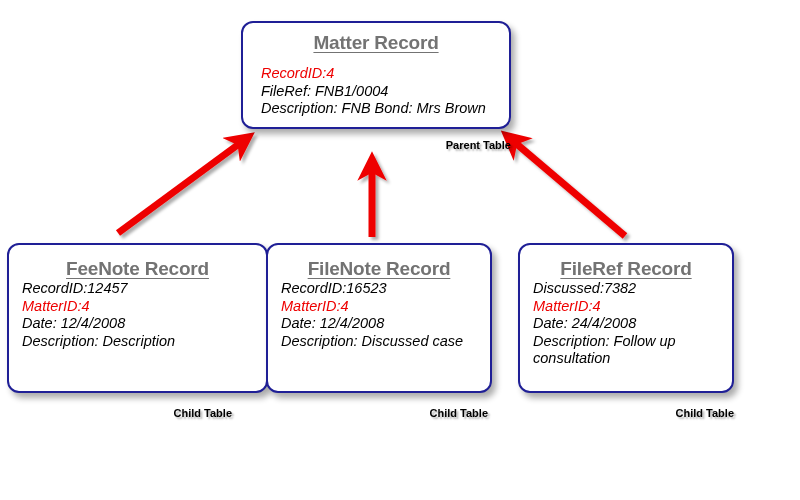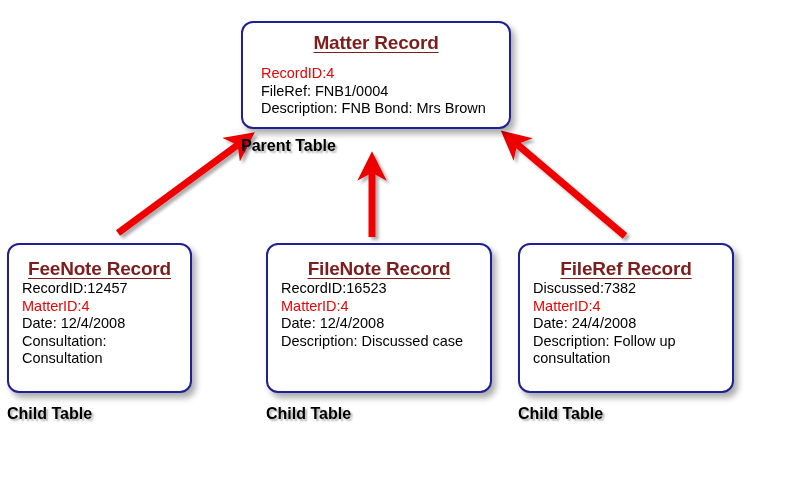--- a/index.html
+++ b/index.html
@@ -34,30 +34,31 @@
   }
 
   .record-title {
     text-align: center;
     font-weight: bold;
     font-size: 19px;
     line-height: 22px;
     letter-spacing: -0.2px;
     text-decoration: underline;
     text-underline-offset: 3px;
-    color: #7f1d1d;
+    color: #737373;
     margin: 0;
     padding: 0;
     white-space: nowrap;
   }
 
   .record-fields {
     font-size: 14.5px;
     line-height: 17.5px;
     color: #000000;
+    font-style: italic;
   }
 
   .record-fields .field {
     white-space: normal;
   }
   .record-fields .field.key {
     color: #ee0000;
   }
 
   
@@ -72,21 +73,21 @@
   }
   #matter-record-box .record-fields {
     margin-top: 11px;
     margin-left: 18px;
   }
 
   
   #feenote-record-box {
     left: 7px;
     top: 243px;
-    width: 185px;
+    width: 261px;
     height: 150px;
   }
   #filenote-record-box {
     left: 266px;
     top: 243px;
     width: 226px;
     height: 150px;
   }
   #reminder-record-box {
     left: 518px;
@@ -99,24 +100,24 @@
   }
   .child-box .record-fields {
     margin-left: 13px;
     margin-right: 8px;
   }
 
   
   .caption {
     position: absolute;
     font-weight: bold;
-    font-size: 16px;
+    font-size: 11px;
     line-height: 17px;
     color: #000000;
-    text-align: left;
+    text-align: right;
     white-space: nowrap;
     text-shadow: 2px 2px 2px rgba(0,0,0,0.30);
   }
   #parent-table-caption {
     left: 241px;
     top: 137px;
     width: 270px;
   }
   #child-caption-1 {
     left: 7px;
@@ -174,21 +175,21 @@
   </div>
 
   <div class="caption" id="parent-table-caption">Parent Table</div>
 
   <div class="record-box child-box" id="feenote-record-box">
     <div class="record-title">FeeNote Record</div>
     <div class="record-fields">
       <div class="field">RecordID:12457</div>
       <div class="field key">MatterID:4</div>
       <div class="field">Date: 12/4/2008</div>
-      <div class="field">Consultation: Consultation</div>
+      <div class="field">Description: Description</div>
     </div>
   </div>
 
   <div class="caption" id="child-caption-1">Child Table</div>
 
   <div class="record-box child-box" id="filenote-record-box">
     <div class="record-title">FileNote Record</div>
     <div class="record-fields">
       <div class="field">RecordID:16523</div>
       <div class="field key">MatterID:4</div>

